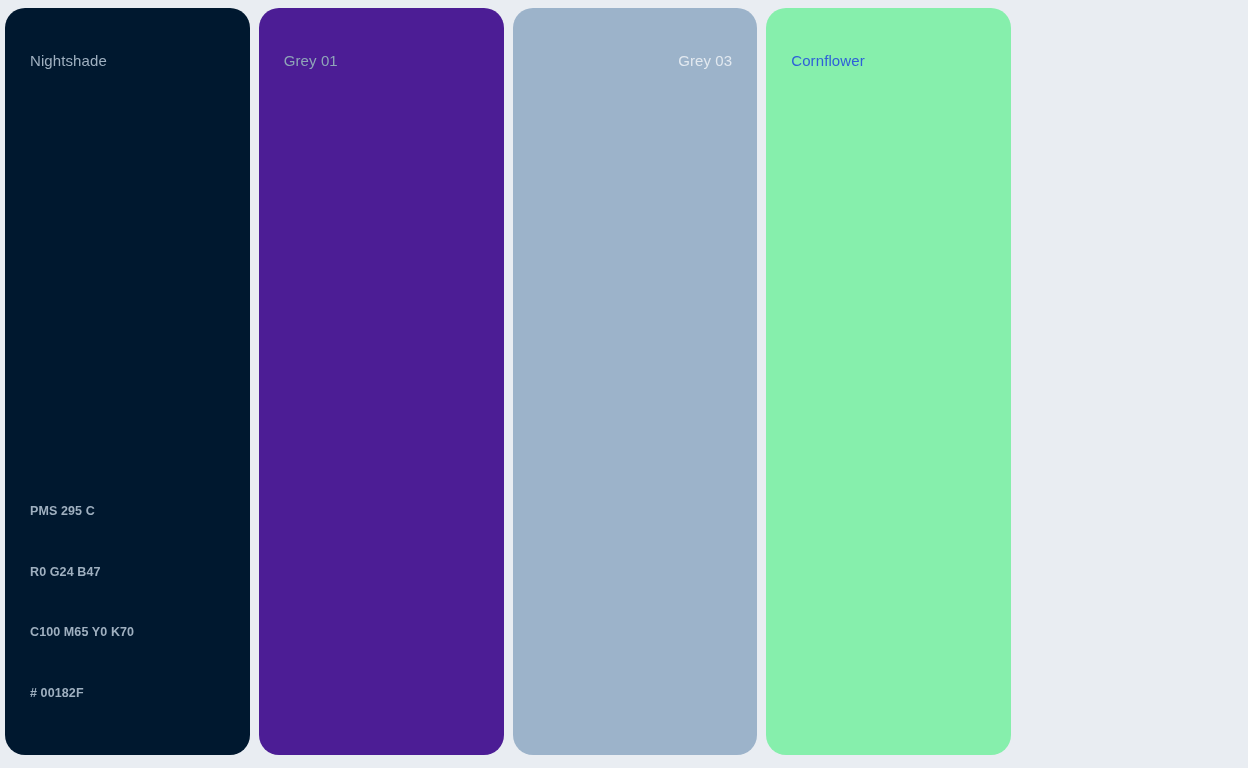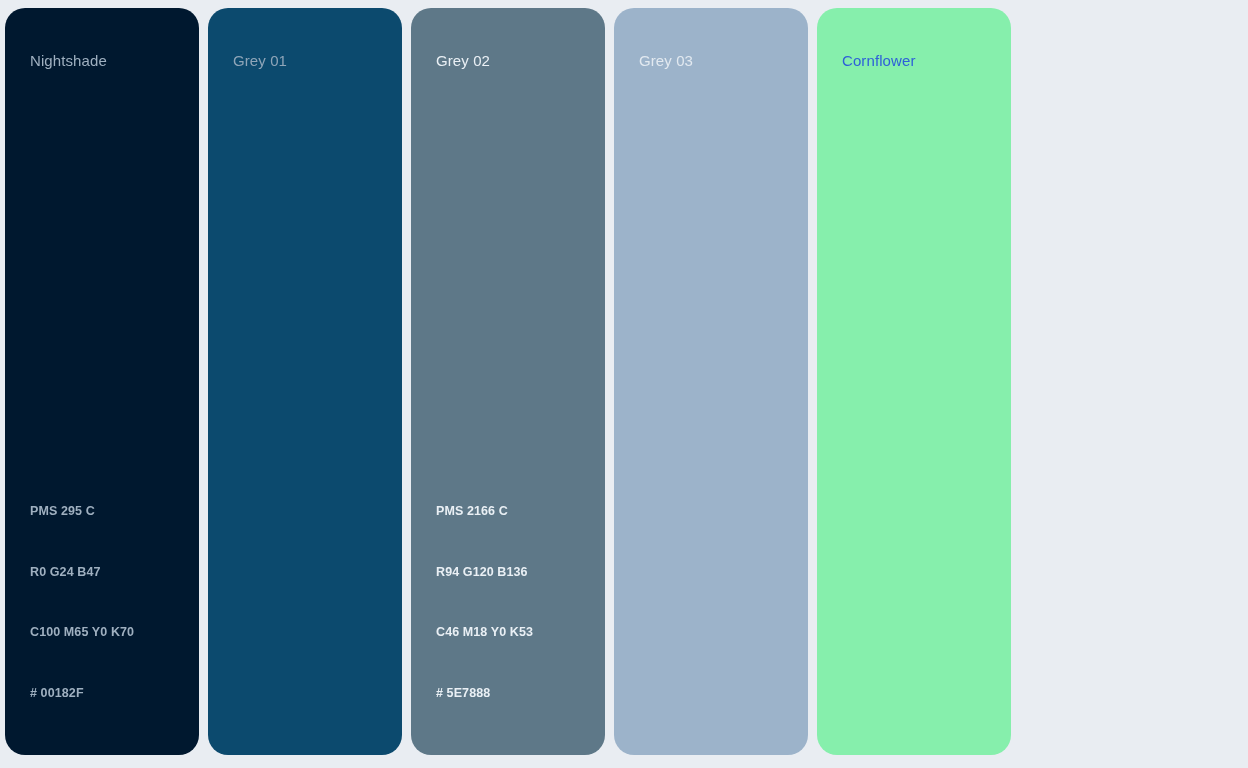--- a/index.html
+++ b/index.html
@@ -63,35 +63,26 @@
   <div class="swatch" style="background: rgb(0, 24, 47); color: rgb(159, 176, 192);">
     <div class="swatch-name">Nightshade</div>
     <div class="swatch-specs">
       <div class="spec-line">PMS 295 C</div>
       <div class="spec-line">R0 G24 B47</div>
       <div class="spec-line">C100 M65 Y0 K70</div>
       <div class="spec-line"># 00182F</div>
     </div>
   </div>
 
-  <div class="swatch" style="background: #0c4a6e; color: rgb(143, 165, 184); justify-content: space-between;">
+  <div class="swatch" style="background: #4c1d95; color: rgb(143, 165, 184); justify-content: space-between;">
     <div class="swatch-name">Grey 01</div>
   </div>
 
-  <div class="swatch" style="background: rgb(94, 120, 136); color: rgb(234, 240, 245);">
-    <div class="swatch-name">Grey 02</div>
-    <div class="swatch-specs">
-      <div class="spec-line">PMS 2166 C</div>
-      <div class="spec-line">R94 G120 B136</div>
-      <div class="spec-line">C46 M18 Y0 K53</div>
-      <div class="spec-line"># 5E7888</div>
-    </div>
-  </div>
 
-  <div class="swatch" style="background: rgb(156, 179, 202); color: rgb(226, 233, 240);">
+  <div class="swatch" style="background: rgb(156, 179, 202); color: rgb(226, 233, 240); align-items: flex-end;">
     <div class="swatch-name">Grey 03</div>
   </div>
 
   <div class="swatch" style="background: #86efac; color: rgb(46, 95, 216);">
     <div class="swatch-name">Cornflower</div>
   </div>
 
 </div>
 
 </body></html>

